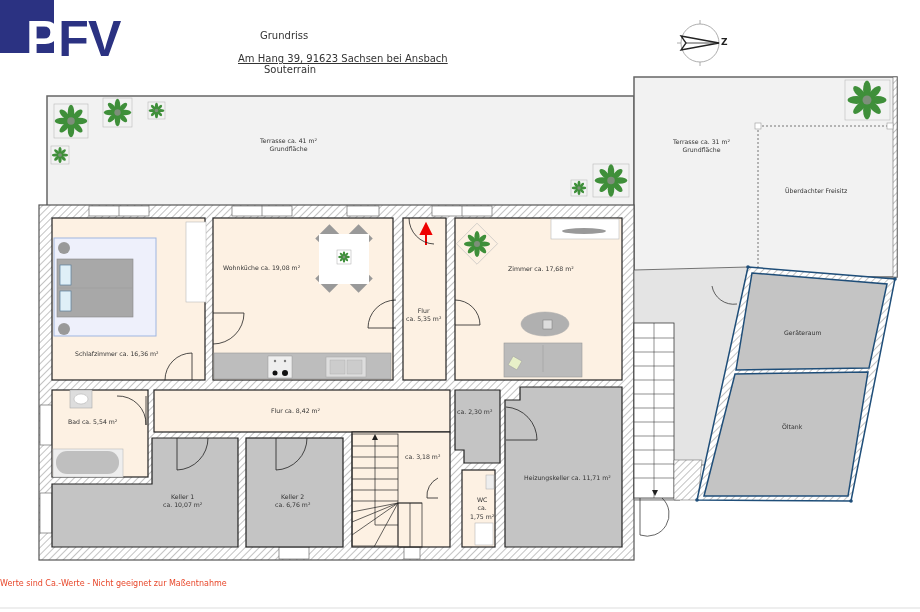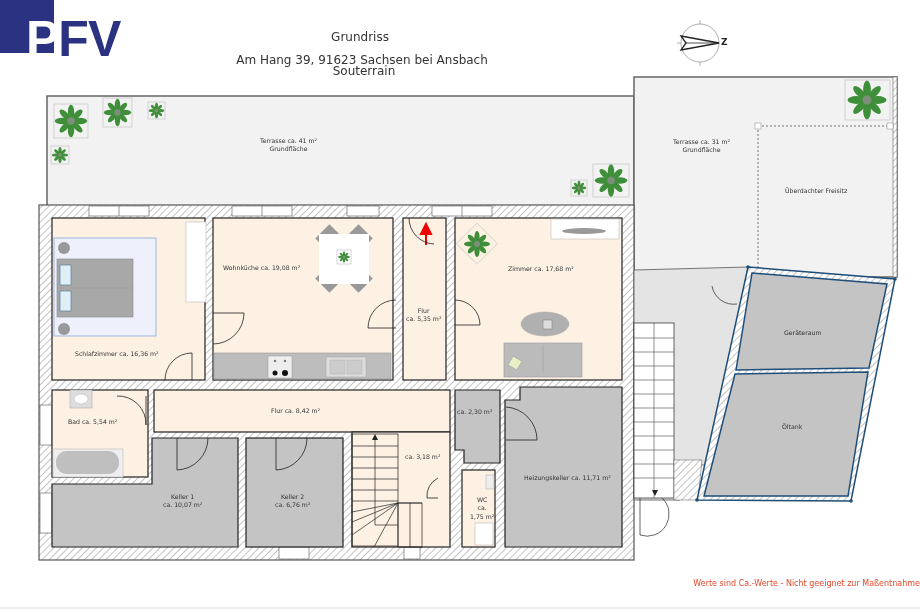--- a/index.html
+++ b/index.html
@@ -1,33 +1,33 @@
 <!DOCTYPE html>
 <html><head>
 <meta charset="utf-8">
 <style>
   html, body { margin:0; padding:0; background:#ffffff; }
   body { width:920px; height:612px; position:relative; overflow:hidden; font-family:"DejaVu Sans", sans-serif; }
   .abs { position:absolute; }
   .logo-block { left:0; top:0; width:54px; height:53px; background:#2b3282; }
   .logo-text { left:26px; top:20px; font-family:"Liberation Sans", sans-serif; font-weight:bold; font-size:50px; color:#2b3282; letter-spacing:-1px; line-height:38px; }
   .logo-text .p { color:#ffffff; }
-  .header-text { font-size:12px; color:#333; text-align:center; }
+  .header-text { font-size:10px; color:#333; }
   .room-label { position:absolute; font-size:6.2px; color:#333; text-align:center; white-space:nowrap; line-height:1.35; }
-  .disclaimer { left:0; width:920px; top:579px; text-align:right; font-size:8px; color:#e8472a; }
+  .disclaimer { left:0; width:920px; top:579px; text-align:left; font-size:8px; color:#e8472a; }
   svg { position:absolute; left:0; top:0; }
 </style>
 </head>
 <body>
 
 <div class="abs logo-block"></div>
 <div class="abs logo-text"><span class="p">P</span><span>FV</span></div>
 
 <div class="abs header-text" style="left:260px;width:200px;top:30px;">Grundriss</div>
-<div class="abs header-text" style="left:232px;width:260px;top:53px;">Am Hang 39, 91623 Sachsen bei Ansbach</div>
+<div class="abs header-text" style="left:238px;width:260px;top:53px;text-decoration:underline;">Am Hang 39, 91623 Sachsen bei Ansbach</div>
 <div class="abs header-text" style="left:264px;width:200px;top:64px;">Souterrain</div>
 
 <svg width="920" height="612" viewBox="0 0 920 612">
   <defs>
     <pattern id="hatch" width="5" height="5" patternUnits="userSpaceOnUse" patternTransform="rotate(45)">
       <rect width="5" height="5" fill="#ffffff"></rect>
       <line x1="0" y1="0" x2="0" y2="5" stroke="#888" stroke-width="1"></line>
     </pattern>
     <g id="plant">
       <g fill="#3f8f3a">

